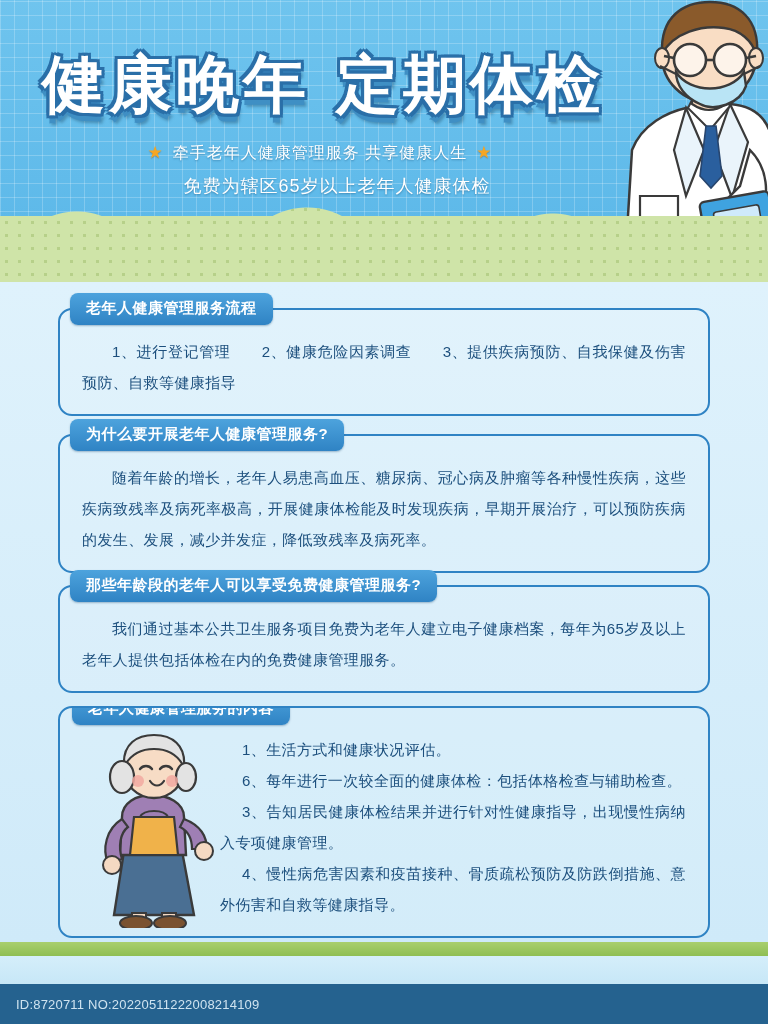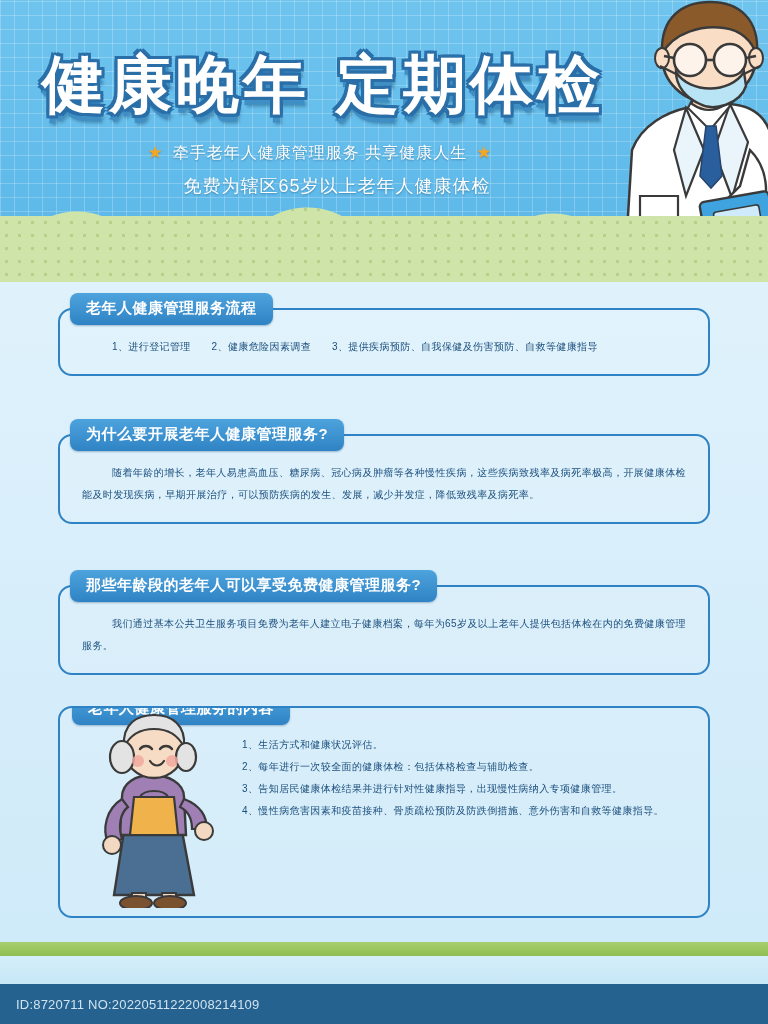--- a/index.html
+++ b/index.html
@@ -131,22 +131,22 @@
   }
   .tag::after {
     content: "";
     position: absolute;
     left: 0; right: 0; bottom: -2px;
     height: 2px;
     background: transparent;
   }
   .ptext {
     color: #1c4f7d;
-    font-size: 10px;
-    line-height: 22px;
+    font-size: 15px;
+    line-height: 31px;
     letter-spacing: 0.4px;
     text-align: justify;
   }
   .ptext.indent { text-indent: 30px; }
 
   .list-area { padding-left: 138px; }
   .list-area .ptext { text-indent: 22px; }
 
   .granny { position: absolute; left: 18px; bottom: 4px; }
 
@@ -299,21 +299,21 @@
 
             <circle cx="60" cy="48" r="6" fill="#f2a9a0" opacity="0.85"></circle>
             <circle cx="94" cy="48" r="6" fill="#f2a9a0" opacity="0.85"></circle>
 
             <path d="M72 48 C76 54 82 54 86 48" fill="none" stroke="#3a3a3a" stroke-width="2.2" stroke-linecap="round"></path>
           </svg>
         </div>
 
         <div class="list-area">
           <div class="ptext">1、生活方式和健康状况评估。</div>
-          <div class="ptext">2、每年进行一次较全面的健康体检：包括体格检查与辅助检查。</div>
+          <div class="ptext">6、每年进行一次较全面的健康体检：包括体格检查与辅助检查。</div>
           <div class="ptext">3、告知居民健康体检结果并进行针对性健康指导，出现慢性病纳入专项健康管理。</div>
           <div class="ptext">4、慢性病危害因素和疫苗接种、骨质疏松预防及防跌倒措施、意外伤害和自救等健康指导。</div>
         </div>
       </div>
     </div>
 
   </div>
 
   <div class="footer-green"></div>
   <div class="footer-blue"></div>

